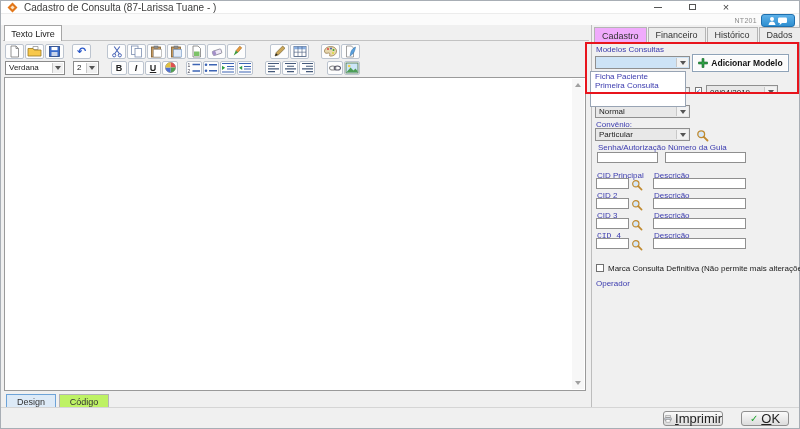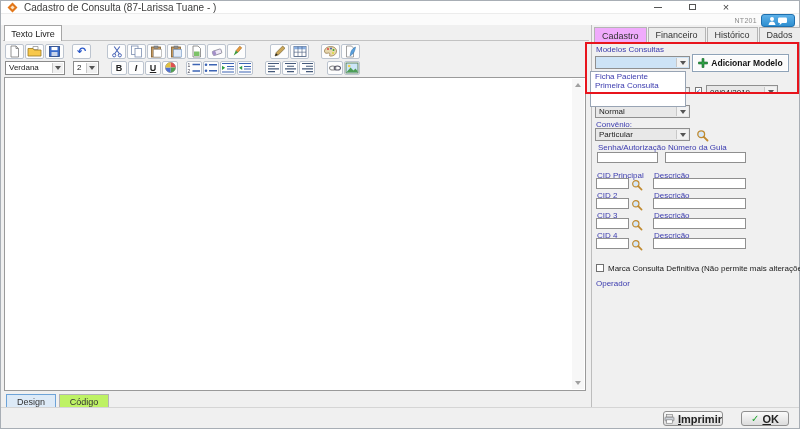--- a/index.html
+++ b/index.html
@@ -78,21 +78,21 @@
   .chk7{position:absolute;left:110px;top:2px;width:7px;height:7px;border:1px solid #777;background:#fff;
         font-size:6px;color:#2a62b8;line-height:6px;text-align:center;}
   .redbox{position:absolute;left:584px;top:41px;width:214px;height:52px;border:2px solid var(--red);z-index:6;pointer-events:none;}
   .chkbox{position:absolute;left:595px;top:263px;width:8px;height:8px;border:1px solid #707070;background:#fff;cursor:pointer;}
   .chklbl{position:absolute;left:607px;top:263px;font-size:8px;color:#1a1a1a;white-space:nowrap;}
 
   
   .footer{position:absolute;left:0;top:406px;right:0;bottom:0;background:var(--bg);border-top:1px solid #d5d5d5;}
   .fbtn{position:absolute;top:410px;height:15px;border:1px solid #8f8f8f;border-radius:3px;
         background:linear-gradient(#fafafa,#dcdcdc);display:flex;align-items:center;justify-content:center;gap:3px;cursor:pointer;}
-  .fbtn .btn-label{display:block;font-size:11px;color:#222;font-weight:bold;}
+  .fbtn .btn-label{display:block;font-size:13px;color:#222;}
   .fbtn .btn-label::first-letter{text-decoration:underline;}
   .btn-imprimir{left:662px;width:60px;}
   .btn-ok{left:740px;width:48px;}
   .okcheck{font-size:10px;font-weight:bold;color:#1fa52e;line-height:9px;}
 </style>
 </head>
 <body>
 
 <div id="win">
 
@@ -426,21 +426,21 @@
     <div class="lbl" style="left:596px;top:210px;">CID 3</div>
     <div class="lbl" style="left:653px;top:210px;">Descrição</div>
     <input class="ed-in" style="left: 595px; top: 217px; width: 33px; height: 11px;" value="">
     <div class="mag" style="left:630px;top:216px;"><svg width="12" height="12" viewBox="0 0 13 13">
           <circle cx="5.2" cy="5.2" r="3.4" fill="#d6e8f8" stroke="#c08a30" stroke-width="1.3"></circle>
           <path d="M7.8 7.8L11.5 11.5" stroke="#c08a30" stroke-width="1.8" stroke-linecap="round"></path>
         </svg></div>
     <input class="ed-in" style="left: 652px; top: 217px; width: 93px; height: 11px;" value="">
   </div>
   <div>
-    <div class="lbl" style="left:596px;top:230px;">CID 4</div>
+    <div class="lbl" style="left:596px;top:230px;font-family:Liberation Mono, monospace;">CID 4</div>
     <div class="lbl" style="left:653px;top:230px;">Descrição</div>
     <input class="ed-in" style="left: 595px; top: 237px; width: 33px; height: 11px;" value="">
     <div class="mag" style="left:630px;top:236px;"><svg width="12" height="12" viewBox="0 0 13 13">
           <circle cx="5.2" cy="5.2" r="3.4" fill="#d6e8f8" stroke="#c08a30" stroke-width="1.3"></circle>
           <path d="M7.8 7.8L11.5 11.5" stroke="#c08a30" stroke-width="1.8" stroke-linecap="round"></path>
         </svg></div>
     <input class="ed-in" style="left: 652px; top: 237px; width: 93px; height: 11px;" value="">
   </div>
 
   <div class="chkbox"></div>

